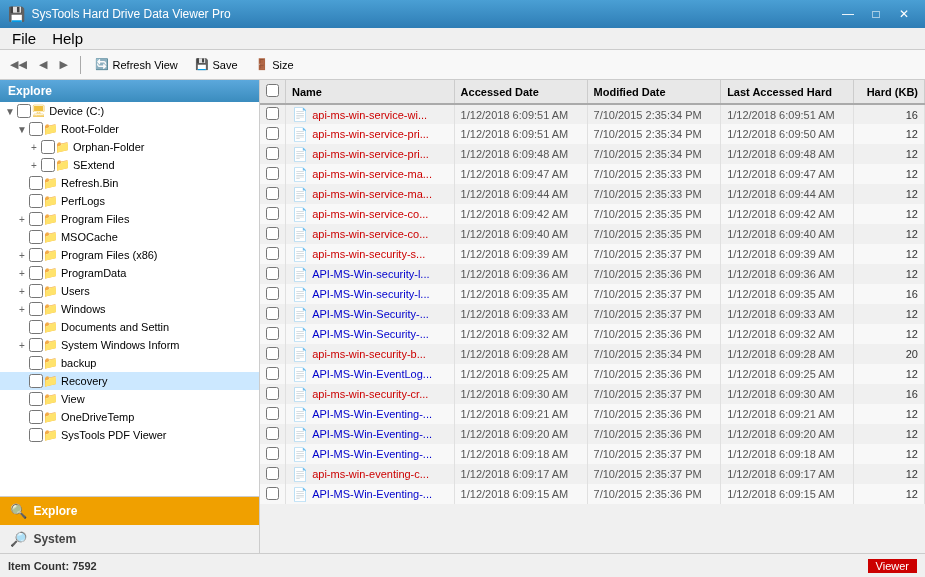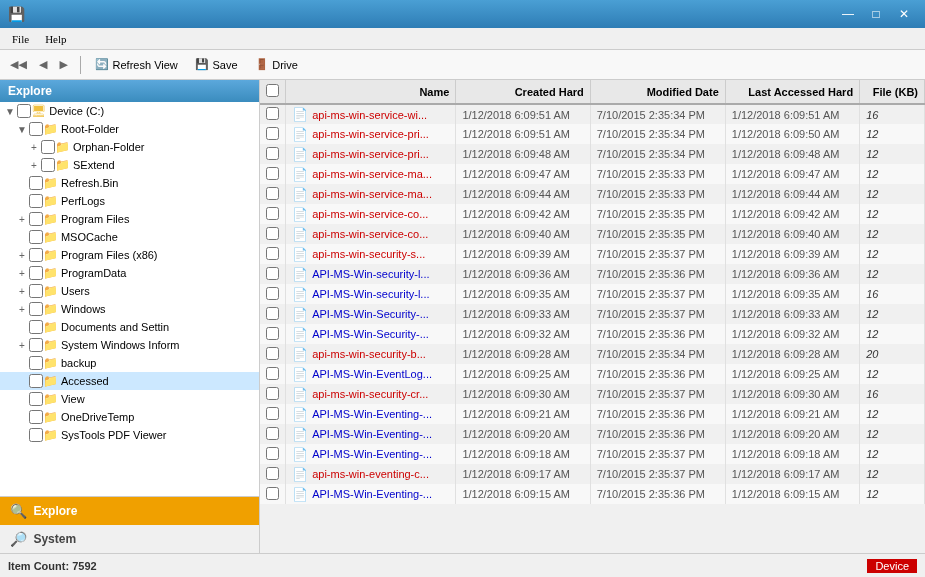--- a/index.html
+++ b/index.html
@@ -7,21 +7,21 @@
     
     
     .title-bar { background: linear-gradient(to bottom, #4a9fd4, #2e7db5); height: 28px; display: flex; align-items: center; justify-content: space-between; padding: 0 8px; color: white; font-size: 12px; }
     .title-bar-left { display: flex; align-items: center; gap: 6px; }
     .title-icon { font-size: 14px; }
     .title-controls { display: flex; gap: 2px; }
     .title-btn { width: 26px; height: 20px; background: transparent; border: none; color: white; cursor: pointer; font-size: 12px; display: flex; align-items: center; justify-content: center; }
 
     
     .menu-bar { background: #f0f0f0; height: 22px; display: flex; align-items: center; padding: 0 4px; border-bottom: 1px solid #ccc; }
-    .menu-item { padding: 2px 8px; cursor: pointer; font-size: 11px; font-family: Liberation Serif, serif; }
+    .menu-item { padding: 2px 8px; cursor: pointer; font-size: 15px; }
 
     
     .toolbar { background: #f8f8f8; height: 30px; display: flex; align-items: center; padding: 0 6px; border-bottom: 1px solid #ccc; gap: 4px; }
     .toolbar-btn { display: flex; align-items: center; gap: 3px; padding: 2px 6px; cursor: pointer; font-size: 11px; background: transparent; border: 1px solid transparent; }
     .toolbar-sep { width: 1px; height: 18px; background: #aaa; margin: 0 4px; }
     .nav-btn { padding: 2px 4px; cursor: pointer; font-size: 11px; color: #666; }
 
     
     .main-content { display: flex; height: calc(577px - 28px - 22px - 30px - 24px); }
 
@@ -40,25 +40,25 @@
     .tab-item { display: flex; align-items: center; gap: 6px; padding: 6px 10px; cursor: pointer; font-size: 12px; font-weight: bold; }
     .tab-item.active { background: #f0a000; color: white; }
     .tab-item:not(.active) { background: #f0f0f0; color: #444; }
     .tab-icon { font-size: 14px; }
 
     
     .right-panel { flex: 1; display: flex; flex-direction: column; overflow: hidden; }
     .file-table { flex: 1; overflow-y: auto; overflow-x: hidden; }
     table { width: 100%; border-collapse: collapse; }
     thead { position: sticky; top: 0; background: #e8e8e8; z-index: 10; }
-    th { padding: 4px 6px; text-align: right; border-right: 1px solid #ccc; border-bottom: 2px solid #aaa; font-size: 11px; font-weight: bold; cursor: pointer; white-space: nowrap; }
+    th { padding: 4px 6px; text-align: left; border-right: 1px solid #ccc; border-bottom: 2px solid #aaa; font-size: 11px; font-weight: bold; cursor: pointer; white-space: nowrap; }
     td { padding: 2px 6px; border-right: 1px solid #e0e0e0; font-size: 11px; white-space: nowrap; vertical-align: middle; height: 20px; }
     tr:nth-child(even) { background: #f8f8f8; }
     .date-cell { color: #555; }
-    .size-cell { text-align: left; color: #333; font-style: italic; }
+    .size-cell { text-align: right; color: #333; }
     .check-col { width: 22px; text-align: center; }
     .file-icon-cell { display: flex; align-items: center; gap: 4px; }
     .file-icon { font-size: 13px; color: #8888ff; }
     .col-checkbox { width: 14px; height: 14px; }
 
     
     .status-bar { height: 24px; background: #f0f0f0; border-top: 1px solid #ccc; display: flex; align-items: center; justify-content: space-between; padding: 0 8px; font-size: 11px; }
     .status-left { font-weight: bold; color: #333; }
     .status-right { display: flex; align-items: center; gap: 6px; }
     .deleted-badge { background: #cc0000; color: white; padding: 1px 8px; font-size: 11px; }
@@ -69,20 +69,21 @@
     ::-webkit-scrollbar-thumb { background: #aaa; border: 2px solid #f0f0f0; }
 
     .tree-area::-webkit-scrollbar { width: 10px; }
   </style>
 </head>
 <body>
 
 <div class="title-bar">
   <div class="title-bar-left">
     <span class="title-icon">💾</span>
+    <span>SysTools Hard Drive Data Viewer Pro</span>
   </div>
   <div class="title-controls">
     <button class="title-btn">—</button>
     <button class="title-btn">□</button>
     <button class="title-btn close">✕</button>
   </div>
 </div>
 
 <div class="menu-bar">
   <div class="menu-item">File</div>
@@ -97,21 +98,21 @@
   <div class="toolbar-btn">
     <span>🔄</span>
     <span>Refresh View</span>
   </div>
   <div class="toolbar-btn">
     <span>💾</span>
     <span>Save</span>
   </div>
   <div class="toolbar-btn">
     <span>🚪</span>
-    <span>Drive</span>
+    <span>Size</span>
   </div>
 </div>
 
 <div class="main-content">
 
   <div class="left-panel">
     <div class="explore-header">
       <span>Explore</span>
     </div>
 
@@ -222,21 +223,21 @@
         <span class="tree-expand" style="width:12px"> </span>
         <input type="checkbox" class="col-checkbox" style="">
         <span class="folder-icon">📁</span>
         <span class="node-label">backup</span>
       </div>
       <div class="tree-node" style="background:#cce8ff;">
         <span style="display:inline-block;width:16px"></span>
         <span class="tree-expand" style="width:12px"> </span>
         <input type="checkbox" class="col-checkbox" style="">
         <span class="folder-icon">📁</span>
-        <span class="node-label">Accessed</span>
+        <span class="node-label">Recovery</span>
       </div>
       <div class="tree-node">
         <span style="display:inline-block;width:16px"></span>
         <span class="tree-expand" style="width:12px"> </span>
         <input type="checkbox" class="col-checkbox" style="">
         <span class="folder-icon">📁</span>
         <span class="node-label">View</span>
       </div>
       <div class="tree-node">
         <span style="display:inline-block;width:16px"></span>
@@ -268,24 +269,24 @@
 
   <div class="right-panel">
     <div class="file-table">
       <table>
         <thead>
           <tr>
             <th class="check-col">
               <input type="checkbox" style="">
             </th>
             <th>Name</th>
-            <th>Created Hard</th>
+            <th>Accessed Date</th>
             <th>Modified Date</th>
             <th>Last Accessed Hard</th>
-            <th style="text-align:right">File (KB)</th>
+            <th style="text-align:right">Hard (KB)</th>
           </tr>
         </thead>
         <tbody id="file-tbody">
         <tr>
       <td class="check-col">
         <input type="checkbox" style="">
       </td>
       <td>
         <div class="file-icon-cell">
           <span class="file-icon">📄</span>
@@ -584,15 +585,15 @@
     </tr>
           </tbody>
       </table>
     </div>
   </div>
 </div>
 
 <div class="status-bar">
   <span class="status-left">Item Count: 7592</span>
   <div class="status-right">
-    <span class="deleted-badge">Device</span>
+    <span class="deleted-badge">Viewer</span>
   </div>
 </div>
 
 </body></html>

